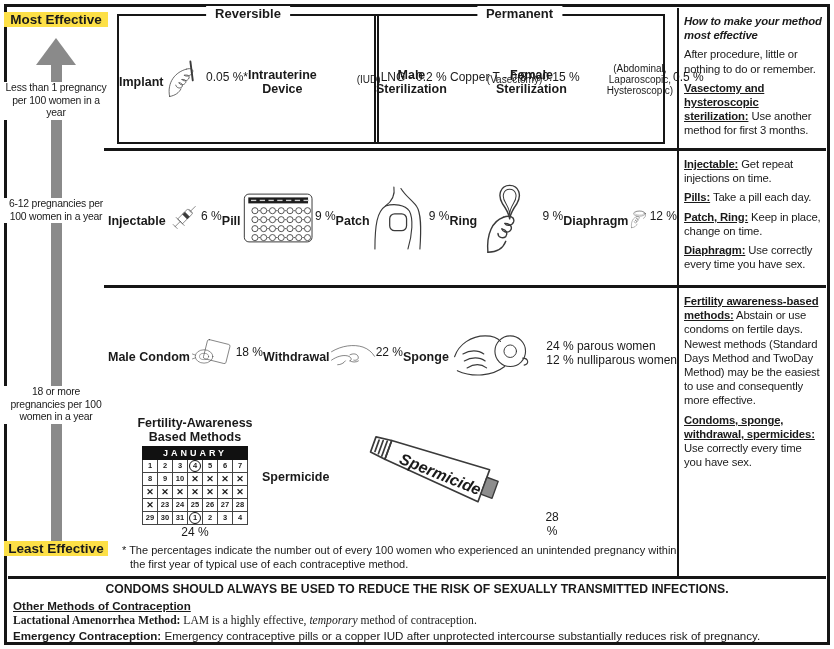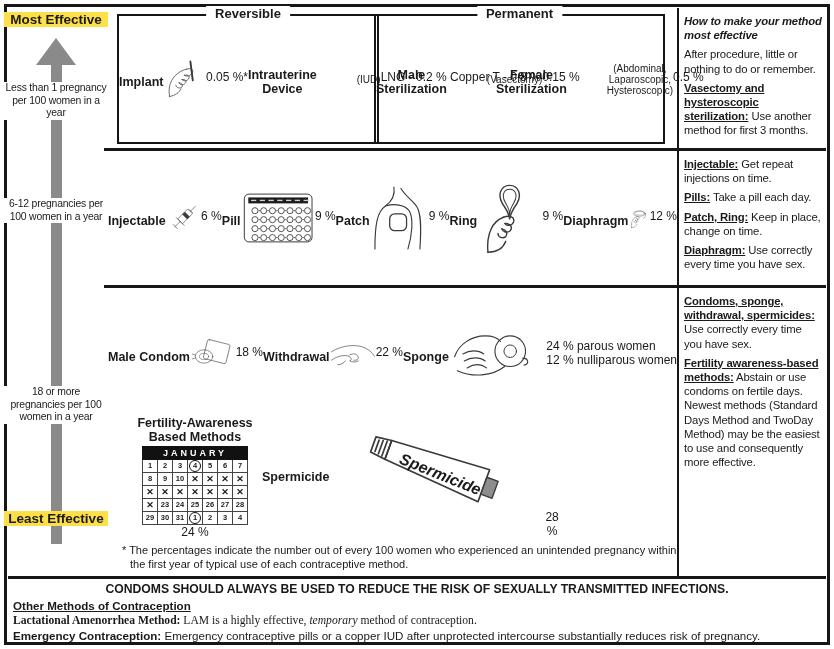--- a/index.html
+++ b/index.html
@@ -80,21 +80,21 @@
   <div class="hline h1"></div>
   <div class="hline h2"></div>
   <div class="hline h3"></div>
 
   <div class="arrow-shaft"></div>
   <div class="arrow-head"></div>
   <div class="rail-label" style="top:12px;">Most Effective</div>
   <div class="rail-tier" style="top:82px;">Less than 1 pregnancy per 100 women in a year</div>
   <div class="rail-tier" style="top:198px;">6-12 pregnancies per 100 women in a year</div>
   <div class="rail-tier" style="top:386px;">18 or more pregnancies per 100 women in a year</div>
-  <div class="rail-label" style="top:511px;">Least Effective</div>
+  <div class="rail-label" style="top:541px;">Least Effective</div>
 
   <div class="gbox" style="left:117px;width:258px;">
     <span class="glabel">Reversible</span>
     <div class="mcol">
       <div class="mtitle">Implant</div>
       <div class="mfig">
         <svg width="88" height="82" viewBox="0 0 90 90">
           <g stroke="#3a3a3a" fill="none" stroke-width="1.6" stroke-linecap="round" stroke-linejoin="round">
             <line x1="58" y1="8" x2="63" y2="48" stroke-width="4"></line>
             <path d="M14 82 C8 52 26 30 50 24"></path>
@@ -454,22 +454,22 @@
     <p>After procedure, little or nothing to do or remember.</p>
     <p><span class="head">Vasectomy and hysteroscopic sterilization:</span> <span>Use another method for first 3 months.</span></p>
   </div>
   <div class="sidebar-sec" style="top:157px;">
     <p><span class="head">Injectable:</span> <span>Get repeat injections on time.</span></p>
     <p><span class="head">Pills:</span> <span>Take a pill each day.</span></p>
     <p><span class="head">Patch, Ring:</span> <span>Keep in place, change on time.</span></p>
     <p><span class="head">Diaphragm:</span> <span>Use correctly every time you have sex.</span></p>
   </div>
   <div class="sidebar-sec" style="top:294px;">
+    <p><span class="head">Fertility awareness-based methods:</span> <span>Abstain or use condoms on fertile days. Newest methods (Standard Days Method and TwoDay Method) may be the easiest to use and consequently more effective.</span></p>
     <p><span class="head">Condoms, sponge, withdrawal, spermicides:</span> <span>Use correctly every time you have sex.</span></p>
-    <p><span class="head">Fertility awareness-based methods:</span> <span>Abstain or use condoms on fertile days. Newest methods (Standard Days Method and TwoDay Method) may be the easiest to use and consequently more effective.</span></p>
   </div>
 
   <div class="sti-notice">CONDOMS SHOULD ALWAYS BE USED TO REDUCE THE RISK OF SEXUALLY TRANSMITTED INFECTIONS.</div>
   <div class="other-title">Other Methods of Contraception</div>
   <div class="foot-line" style="top:614px;font-family:Liberation Serif, serif;">
     <span class="fl-head">Lactational Amenorrhea Method:</span> <span>LAM is a highly effective,</span> <span class="fl-italic">temporary</span> <span>method of contraception.</span>
   </div>
   <div class="foot-line" style="top:629px;">
     <span class="fl-head">Emergency Contraception:</span> <span>Emergency contraceptive pills or a copper IUD after unprotected intercourse substantially reduces risk of pregnancy.</span>
   </div>

